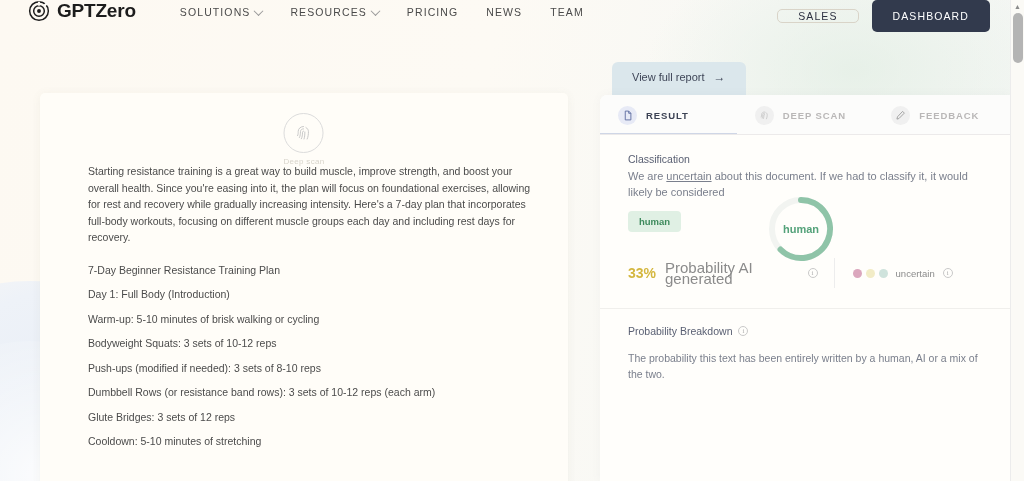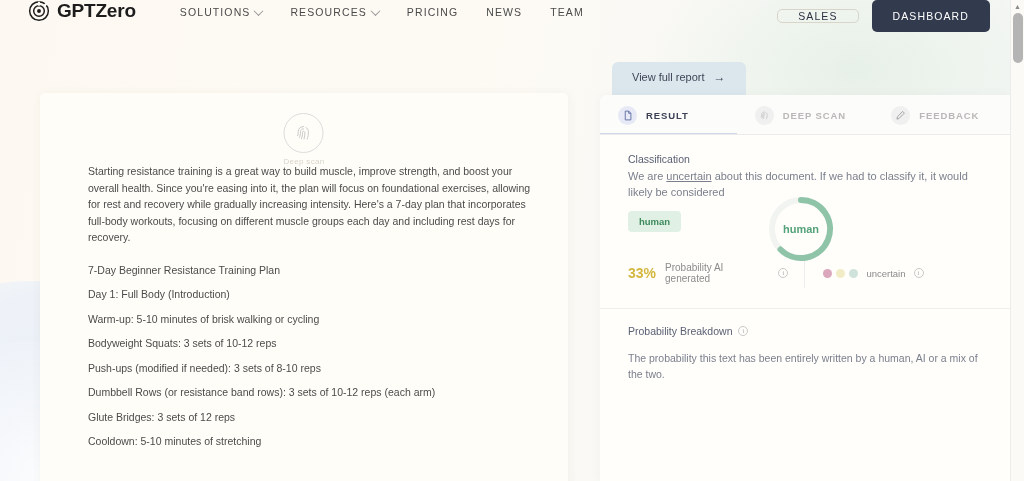--- a/index.html
+++ b/index.html
@@ -360,21 +360,21 @@
     align-items: center;
     gap: 9px;
     flex: 0 0 auto;
   }
   .metric-pct {
     font-size: 14px;
     font-weight: bold;
     color: #d4b73f;
   }
   .metric-caption {
-    font-size: 10px;
+    font-size: 15px;
     line-height: 11.5px;
     color: #8b8b8b;
   }
   .info-i {
     width: 10px; height: 10px;
     border: 1px solid #c9c9c9;
     border-radius: 50%;
     color: #b0b0b0;
     font-size: 7px;
     line-height: 9px;

